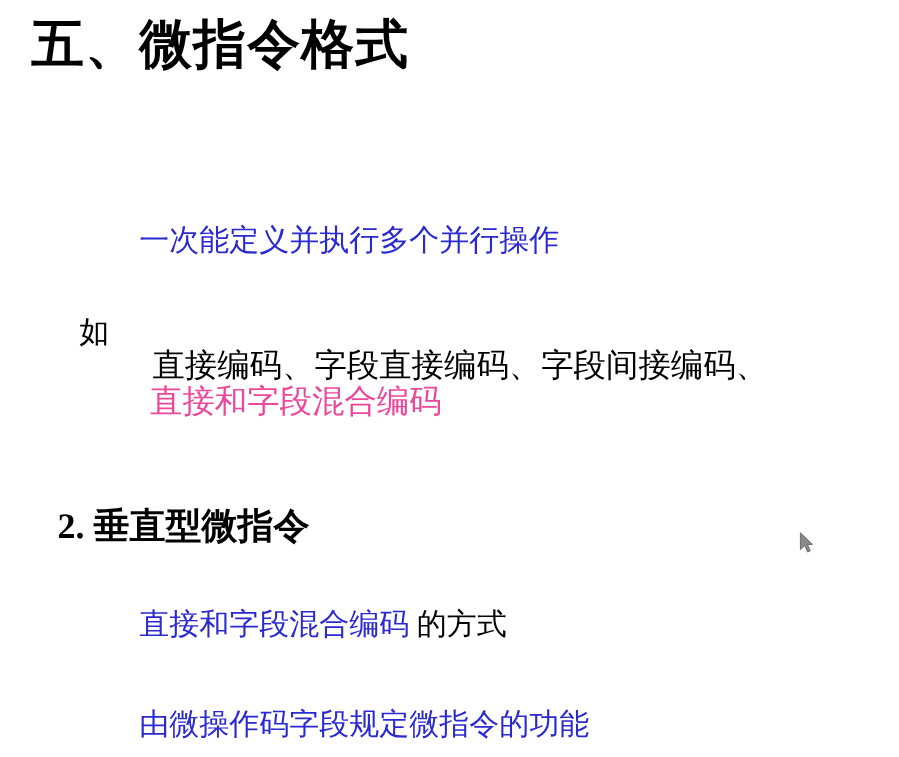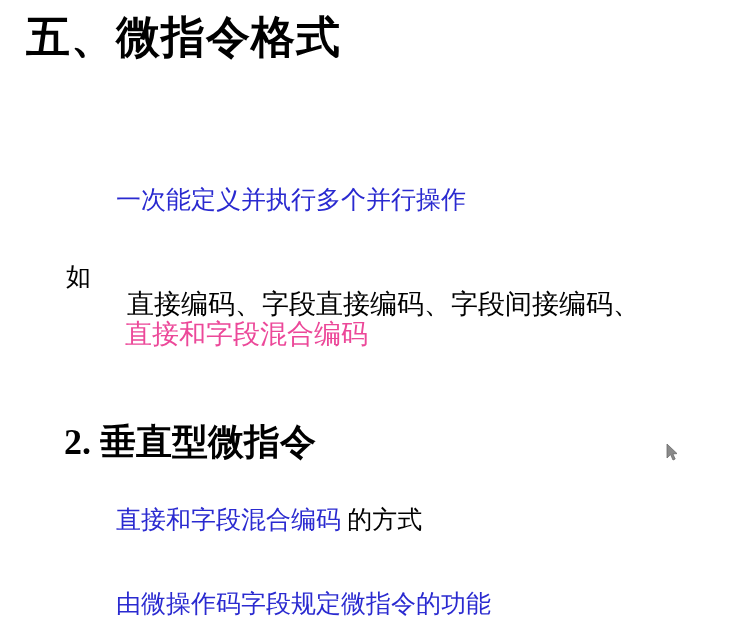--- a/index.html
+++ b/index.html
@@ -69,23 +69,23 @@
   .ru-line2 {
     position: absolute;
     left: 125px;
     top: 316px;
     font-size: 27px;
     color: #ec4899;
     white-space: nowrap;
   }
   .item2 {
     position: absolute;
-    left: 64px;
+    left: 48px;
     top: 418px;
-    font-size: 36px;
+    font-size: 30px;
     font-weight: bold;
     color: #000000;
     white-space: nowrap;
   }
   .blue2 {
     position: absolute;
     left: 116px;
     top: 503px;
     font-size: 25px;
     color: #2a2ad0;

